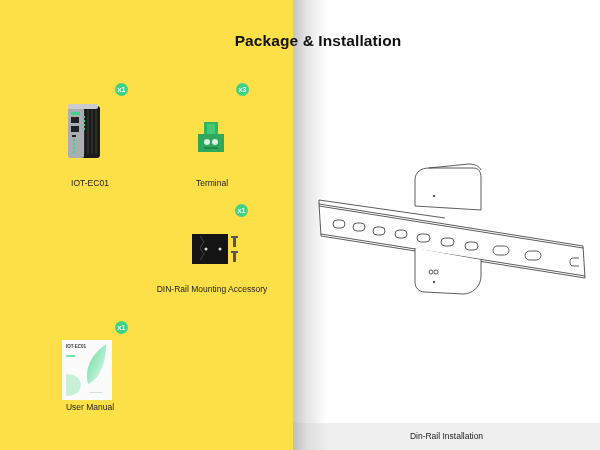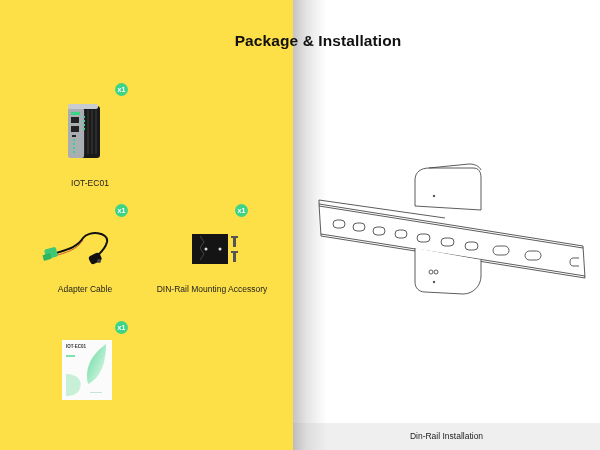--- a/index.html
+++ b/index.html
@@ -56,33 +56,33 @@
       <g fill="#3ed488">
           <rect x="19" y="14" width="2" height="2"></rect>
           <rect x="19" y="18" width="2" height="2"></rect>
           <rect x="19" y="22" width="2" height="2"></rect>
           <rect x="19" y="26" width="2" height="2"></rect>
         </g>
     </svg>
     <div class="label" style="top:100px;">IOT-EC01</div>
   </div>
 
+  <div class="item" style="left:152px; top:78px; height:112px;">
+    <div class="badge" style="left:84px; top:5px;">x3</div>
+    <svg width="30" height="34" viewBox="0 0 30 34" style="position:absolute; left:44px; top:42px;">
+      <rect x="8" y="2" width="14" height="14" fill="#2fb560"></rect>
+      <rect x="11" y="4" width="8" height="10" fill="#45c877"></rect>
+      <rect x="2" y="14" width="26" height="18" fill="#2ea85a"></rect>
+      <circle cx="11" cy="22" r="3" fill="#d9f2e2"></circle>
+        <circle cx="19" cy="22" r="3" fill="#d9f2e2"></circle>
+      <rect x="8" y="27" width="14" height="2" fill="#1f8a47"></rect>
+    </svg>
+    <div class="label" style="top:100px;">Terminal</div>
+  </div>
 
-  <div class="item" style="left:25px; top:200px; height:100px;">
-    <div class="badge" style="left:90px; top:4px;">x1</div>
-    <svg width="76" height="40" viewBox="0 0 76 40" style="position:absolute; left:16px; top:28px;">
-      <path d="M12 26 C 24 22, 36 20, 42 10 C 48 2, 68 4, 66 14 C 64 22, 58 26, 54 30" stroke="#111" stroke-width="2" fill="none"></path>
-      <path d="M13 28 C 24 25, 36 22, 42 12" stroke="#c0392b" stroke-width="0.8" fill="none"></path>
-      <rect x="4" y="20" width="12" height="10" rx="2" fill="#3ec774" transform="rotate(-15 10 25)"></rect>
-      <rect x="2" y="26" width="8" height="6" rx="1" fill="#2fb560" transform="rotate(-15 6 29)"></rect>
-      <rect x="48" y="26" width="12" height="9" rx="3" fill="#111" transform="rotate(-25 54 30)"></rect>
-      <circle cx="58" cy="33" r="2" fill="#444"></circle>
-    </svg>
-    <div class="label" style="top:84px;">Adapter Cable</div>
-  </div>
 
   <div class="item" style="left:152px; top:200px; height:100px;">
     <div class="badge" style="left:83px; top:4px;">x1</div>
     <svg width="50" height="34" viewBox="0 0 50 34" style="position:absolute; left:38px; top:32px;">
       <rect x="2" y="2" width="36" height="30" fill="#141414"></rect>
       <path d="M10 4 L14 10 L10 16 L14 22 L10 28" stroke="#444" stroke-width="1" fill="none"></path>
       <circle cx="16" cy="17" r="1.5" fill="#ddd"></circle>
         <circle cx="30" cy="17" r="1.5" fill="#ddd"></circle>
       <g fill="#555">
         <rect x="43" y="4" width="3" height="11"></rect>
@@ -103,20 +103,21 @@
           <stop offset="0" stop-color="#5fd99a"></stop>
             <stop offset="1" stop-color="#eafaf1"></stop>
         </linearGradient>
       </defs>
       <path d="M44 4 C 30 14, 22 28, 26 44 C 34 40, 44 30, 44 4 Z" fill="url(#leafg)"></path>
       <path d="M4 34 C 18 34, 22 44, 16 52 C 12 56, 6 56, 4 56 Z" fill="#c8f0d9"></path>
       <rect x="4" y="15" width="9" height="2" fill="#7ee2ad"></rect>
       <rect x="28" y="52" width="12" height="1" fill="#bfe9d1"></rect>
     </svg>
     <div style="position:absolute; left:36px; top:26px; font-size:4.5px; font-weight:bold; color:#333;">IOT-EC01</div>
+    <div class="label" style="top:84px;">User Manual</div>
   </div>
 </div>
 
 <div class="right-panel">
   <div class="right-shadow"></div>
 
   <svg width="307" height="160" viewBox="0 0 307 160" style="position:absolute; left:0; top:160px;">
     <g stroke="#333" stroke-width="0.8" fill="#fff">
 
       <path d="M122 46 L122 20 C 122 12, 128 8, 136 8 L180 8 C 186 8, 188 12, 188 18 L188 50 Z"></path>

